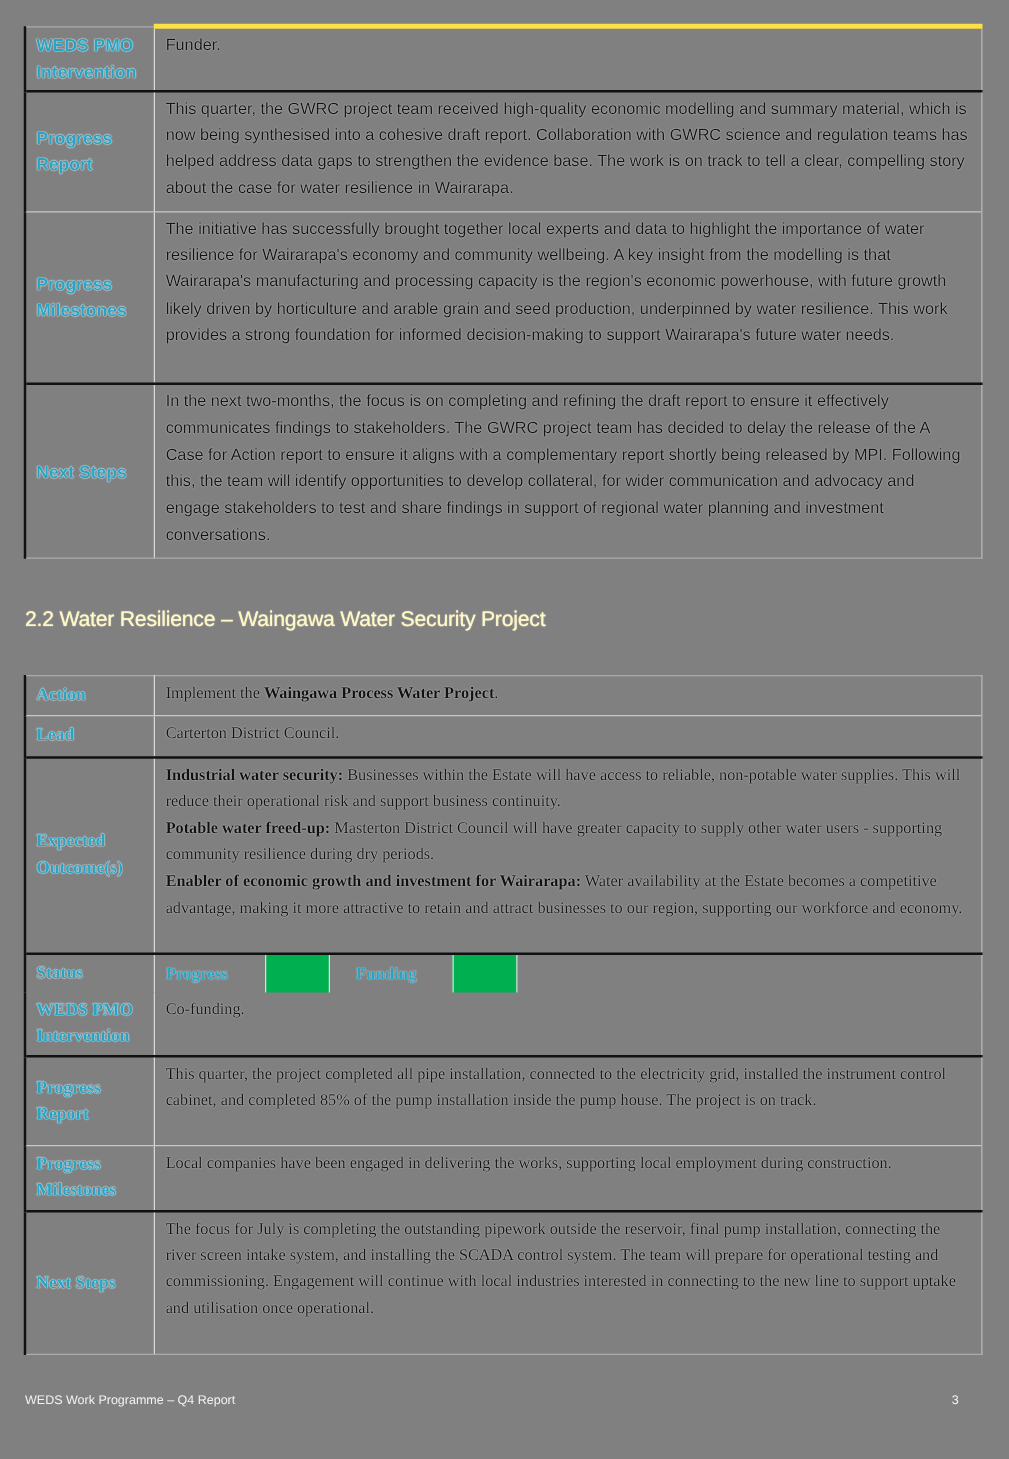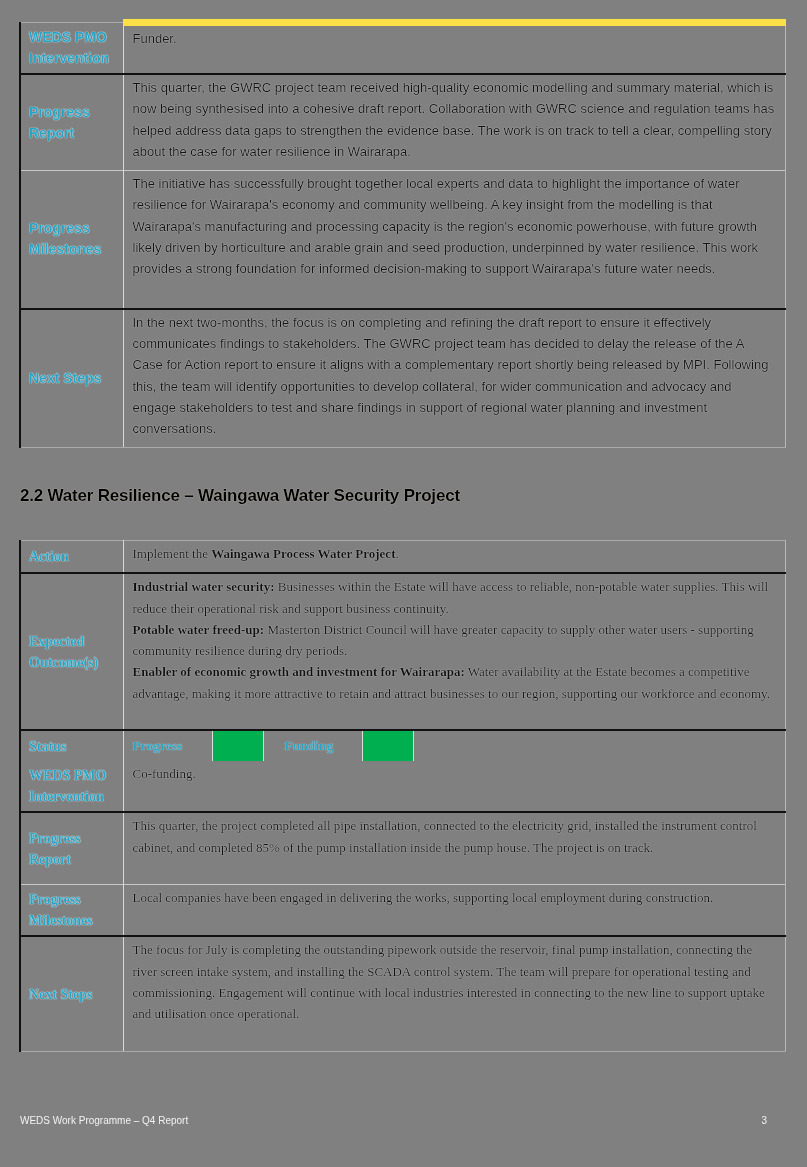--- a/index.html
+++ b/index.html
@@ -47,22 +47,22 @@
   .tbl tr.sep-light td { border-top: 1px solid #c8c8c8; }
   .tbl tr.bottom td { border-bottom: 1px solid #aaa; border-radius: 27px; }
   b.hl { font-weight: bold; color: #111; }
 
   .section-heading {
     position: absolute;
     left: 20px;
     top: 486px;
     margin: 0;
     font-size: 17px;
-    font-weight: bold;
-    color: #000000;
+    font-weight: normal;
+    color: #fef9c3;
     letter-spacing: -0.2px;
     text-shadow: 0 0 1px #fff2dc;
   }
 
   .status-row td.val { padding: 0; }
   .status-inner { display: flex; align-items: flex-start; height: 30px; gap: 12px; }
   .status-label {
     color: #29a3c4; font-weight: bold; font-size: 13.5px;
     line-height: 30px; padding: 0 9px;
     text-shadow: 0 0 1px #ffffff;
@@ -83,21 +83,21 @@
   }
   .footer .page { margin-right: 0; }
 </style>
 </head>
 <body>
 
 <table class="tbl" style="top:19px;">
   <tbody>
       <tr style="height:45px;">
     <td class="lbl" style="vertical-align:top;border-top:1px solid #aaa;">WEDS PMO Intervention</td>
-    <td class="val" style="border-top:7px solid #fde047;">Funder.</td>
+    <td class="val" style="border-top:4px solid #fde047;">Funder.</td>
   </tr>
   <tr class="sep-dark" style="height:92px;">
     <td class="lbl">Progress Report</td>
     <td class="val">This quarter, the GWRC project team received high-quality economic modelling and summary material, which is now being synthesised into a cohesive draft report. Collaboration with GWRC science and regulation teams has helped address data gaps to strengthen the evidence base. The work is on track to tell a clear, compelling story about the case for water resilience in Wairarapa.</td>
   </tr>
   <tr class="sep-light" style="height:138px;">
     <td class="lbl">Progress Milestones</td>
     <td class="val">The initiative has successfully brought together local experts and data to highlight the importance of water resilience for Wairarapa's economy and community wellbeing. A key insight from the modelling is that Wairarapa's manufacturing and processing capacity is the region's economic powerhouse, with future growth likely driven by horticulture and arable grain and seed production, underpinned by water resilience. This work provides a strong foundation for informed decision-making to support Wairarapa's future water needs.</td>
   </tr>
   <tr class="sep-dark bottom" style="height:137px;">
@@ -109,20 +109,24 @@
 
 <h2 class="section-heading">2.2 Water Resilience – Waingawa Water Security Project</h2>
 
 <table class="tbl" style="top:540px;font-family:Liberation Serif, serif;">
   <tbody>
       <tr style="height:31px;">
     <td class="lbl" style="border-top:1px solid #aaa;">Action</td>
     <td class="val" style="border-top:1px solid #aaa;margin-left:16px;">
       <span>Implement the </span><b class="hl">Waingawa Process Water Project</b><span>.</span>
     </td>
+  </tr>
+  <tr class="sep-light" style="height:31px;">
+    <td class="lbl">Lead</td>
+    <td class="val">Carterton District Council.</td>
   </tr>
   <tr class="sep-dark" style="height:157px;">
     <td class="lbl">Expected Outcome(s)</td>
     <td class="val">
       <div><b class="hl">Industrial water security:</b><span> Businesses within the Estate will have access to reliable, non-potable water supplies. This will reduce their operational risk and support business continuity.</span></div>
       <div><b class="hl">Potable water freed-up:</b><span> Masterton District Council will have greater capacity to supply other water users - supporting community resilience during dry periods.</span></div>
       <div><b class="hl">Enabler of economic growth and investment for Wairarapa:</b><span> Water availability at the Estate becomes a competitive advantage, making it more attractive to retain and attract businesses to our region, supporting our workforce and economy.</span></div>
     </td>
   </tr>
   <tr class="sep-dark status-row" style="height:30px;">

